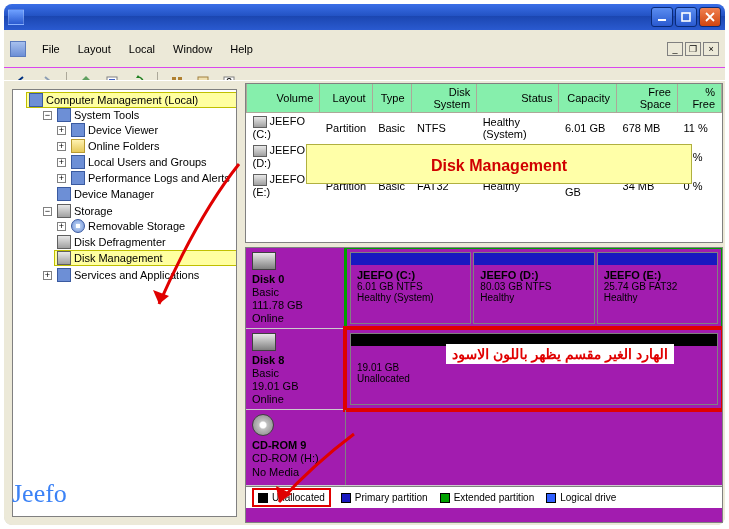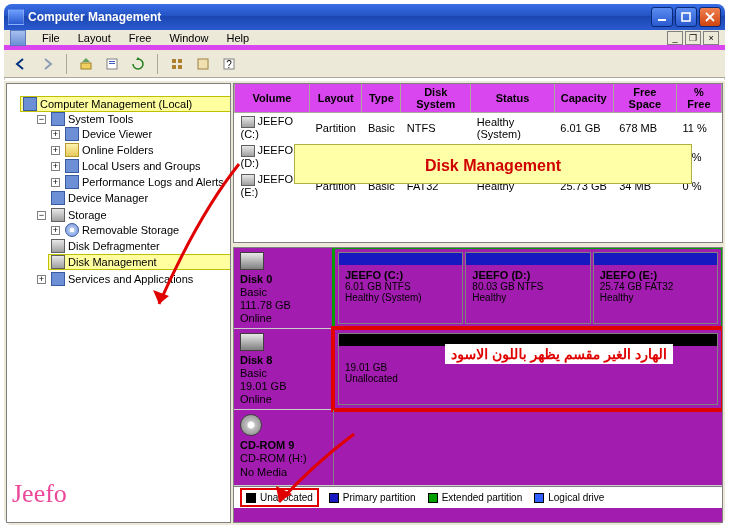--- a/index.html
+++ b/index.html
@@ -10,89 +10,88 @@
   
   .titlebar { height: 26px; background: linear-gradient(to bottom,#3a6ee7 0%,#2353c4 45%,#1b46b0 46%,#2a5ad0 100%); display: flex; align-items: center; padding: 0 4px; color: #fff; font-weight: bold; font-size: 12px; }
   .titlebar .ticon { width: 16px; height: 16px; margin-right: 4px; background: linear-gradient(#6ea0ff,#2a5ad0); border: 1px solid #fff3; }
   .titlebar .spacer { flex: 1; }
   .tbtn { width: 22px; height: 20px; margin-left: 2px; border: 1px solid #0a2a77; border-radius: 3px; display:flex; align-items:center; justify-content:center; font-weight:bold; color:#fff; }
   .tbtn.min,.tbtn.max{ background:linear-gradient(#5a8cf0,#2a5ad0); }
   .tbtn.close{ background:linear-gradient(#f08050,#d04510); }
   .tbtn svg{ width:10px;height:10px; }
 
   
-  .menubar { height: 20px; background: #ece9d8; border-bottom: 5px solid #d946ef; display: flex; align-items: center; padding: 0 6px; gap: 6px; }
+  .menubar { height: 38px; background: #ece9d8; border-bottom: 1px solid #d946ef; display: flex; align-items: center; padding: 0 6px; gap: 6px; }
   .menubar .mico{ width:16px;height:16px;background:linear-gradient(#a7c0ee,#6d8fd6);border:1px solid #5b7bbd; margin-right:4px;}
   .menubar span{ padding:2px 6px; cursor:default;}
   .mdi-controls{ margin-left:auto; display:flex; gap:2px;}
   .mdi-controls .mdi{ width:16px;height:14px;border:1px solid #808080;background:#ece9d8;display:flex;align-items:center;justify-content:center;font-size:9px;}
 
   
   .toolbar{ height:28px; background:#ece9d8; border-bottom:1px solid #aca899; display:flex; align-items:center; padding:0 6px; gap:4px;}
   .tool{ width:22px;height:22px; border:1px solid transparent; display:flex;align-items:center;justify-content:center;}
   .tool.disabled{ opacity:.4;}
   .tsep{ width:1px;height:20px;background:#aca899;margin:0 4px;}
 
   
   .main{ position:absolute; top:76px; left:0; right:0; bottom:0; display:flex; background:#ece9d8; border-top:1px solid #fff;}
-  .tree{ width:225px; background:#fff; border:1px solid #808080; margin:2px; overflow:auto; padding:12px 0;}
+  .tree{ width:225px; background:#fff; border:1px solid #808080; margin:8px; overflow:auto; padding:2px 0;}
   .tree ul{ list-style:none; padding-left:14px;}
   .tree li{ white-space:nowrap; padding:1px 0;}
   .tree .row{ display:flex; align-items:center; gap:3px; padding:0 2px;}
   .tree .row.sel{ background:#ffffa0; outline:1px solid #c0c000;}
   .plusminus{ width:9px;height:9px;border:1px solid #808080;display:inline-flex;align-items:center;justify-content:center;font-size:9px;line-height:1;color:#000;background:#fff;margin-right:2px;}
   .nicon{ width:14px;height:14px; display:inline-block; background:#6d8fd6; border:1px solid #3a5aa0;}
   .nicon.folder{ background:linear-gradient(#fff2b0,#e6c95a); border-color:#b89a30;}
   .nicon.cd{ background:radial-gradient(circle,#fff 25%,#b0c8ef 30%,#6d8fd6 100%); border-radius:50%;}
   .nicon.disk{ background:linear-gradient(#e8e8e8,#a0a0a0); border-color:#606060;}
 
   .right{ flex:1; display:flex; flex-direction:column; margin:2px 2px 2px 0;}
   .list{ background:#fff;border:1px solid #808080; height:160px; position:relative;}
   .list table{ width:100%; border-collapse:collapse; font-size:11px;}
-  .list th{ background:#d946ef; border:1px solid #aca899; border-top:none; padding:2px 6px; text-align:center; font-weight:bold;}
+  .list th{ background:#86efac; border:1px solid #aca899; border-top:none; padding:2px 6px; text-align:right; font-weight:normal;}
   .list td{ padding:2px 6px;}
   .vicon{ width:14px;height:12px; background:linear-gradient(#e8e8e8,#a0a0a0); border:1px solid #606060; display:inline-block; vertical-align:middle; margin-right:3px;}
 
   .annot{ position:absolute; left:60px; top:60px; right:30px; background:#ffffa8; border:1px solid #b0b040; padding:8px 12px; text-align:center; color:#d00000; font-weight:bold; font-size:13px;}
   .annot .en{ font-size:16px; margin-top:4px;}
 
   .graphic{ flex:1; background:#a21caf; border:1px solid #808080; margin-top:4px; overflow:auto; position:relative;}
   .diskrow{ display:flex; border-bottom:1px solid #ccc; min-height:76px;}
   .diskhdr{ width:100px; border-right:1px solid #808080; padding:4px 6px; display:flex; flex-direction:column; gap:1px;}
   .diskhdr .dicon{ width:24px;height:18px; background:linear-gradient(#e8e8e8,#808080); border:1px solid #404040; margin-bottom:2px;}
   .diskhdr .dicon.cd{ border-radius:50%; background:radial-gradient(circle,#fff 20%,#c0c0c0 30%,#808080 100%); width:22px;height:22px;}
   .parts{ flex:1; display:flex; padding:4px; gap:2px;}
   .part{ flex:1; border:1px solid #808080; display:flex; flex-direction:column;}
   .part .bar{ height:12px; background:#1818c0;}
   .part .bar.black{ background:#000;}
   .part .body{ padding:4px 6px; font-size:10px;}
   .part .body b{ font-size:11px;}
   .hilite-green{ outline:3px solid #00a000; outline-offset:-1px;}
   .hilite-red{ outline:4px solid #e00000; outline-offset:-1px;}
 
-  .annot2{ position:absolute; left:211px; top:96px; background:#fff; color:#e00000; font-weight:bold; font-size:14px; padding:2px 6px;}
+  .annot2{ position:absolute; left:200px; top:96px; background:#fff; color:#e00000; font-weight:bold; font-size:14px; padding:2px 6px;}
 
   .legend{ height:22px; border-top:1px solid #808080; background:#fff; display:flex; align-items:center; padding:0 8px; gap:12px; font-size:10px;}
   .legend .sw{ width:10px;height:10px; display:inline-block; border:1px solid #000; vertical-align:middle; margin-right:4px;}
   .legend .item.boxed{ outline:2px solid #e00000; padding:2px 4px;}
 
-  .sig{ position:absolute; left:8px; bottom:16px; font-family:'Brush Script MT',cursive; font-size:26px; color:#ec4899;}
+  .sig{ position:absolute; left:8px; bottom:16px; font-family:'Brush Script MT',cursive; font-size:26px; color:#3b82f6;}
 
   
   .arrow{ position:absolute; pointer-events:none;}
   .arrow svg{ overflow:visible;}
 </style>
 </head>
 <body>
 
 <div class="frame">
 
   <div class="titlebar">
     <span class="ticon"></span>
-    <span>Computer Management</span>
     <span class="spacer"></span>
     <span class="tbtn min">
         <svg viewBox="0 0 10 10">
           <rect x="1" y="7" width="8" height="2" fill="#fff"></rect>
         </svg>
       </span>
     <span class="tbtn max">
         <svg viewBox="0 0 10 10">
           <rect x="1" y="1" width="8" height="8" fill="none" stroke="#fff" stroke-width="1.6"></rect>
         </svg>
@@ -101,21 +100,21 @@
         <svg viewBox="0 0 10 10">
           <path d="M1 1 L9 9 M9 1 L1 9" stroke="#fff" stroke-width="1.8"></path>
         </svg>
       </span>
   </div>
 
   <div class="menubar">
     <span class="mico"></span>
     <span>File</span>
     <span>Layout</span>
-    <span>Free</span>
+    <span>Local</span>
     <span>Window</span>
     <span>Help</span>
     <div class="mdi-controls">
       <span class="mdi">_</span>
       <span class="mdi">❐</span>
       <span class="mdi">×</span>
     </div>
   </div>
 
   <div class="toolbar">

